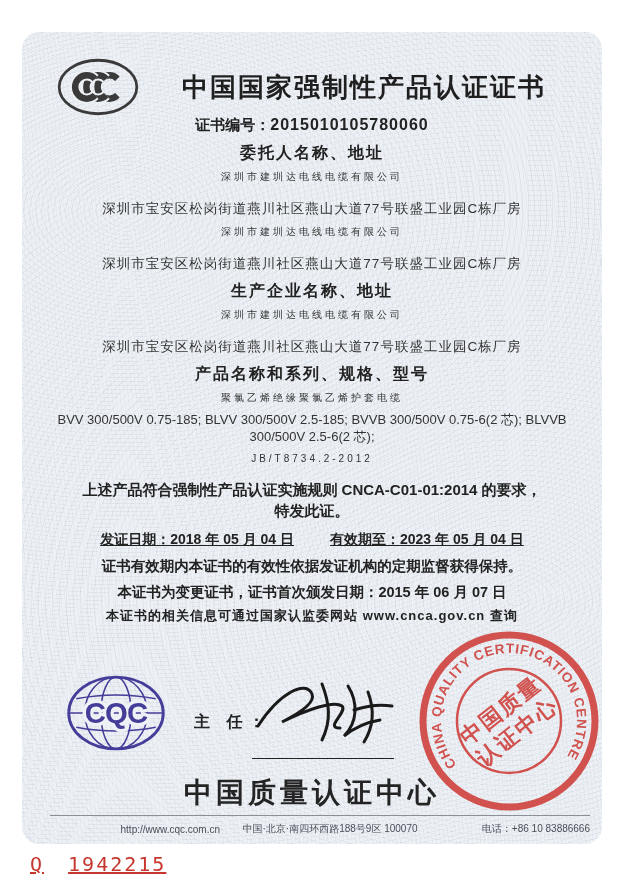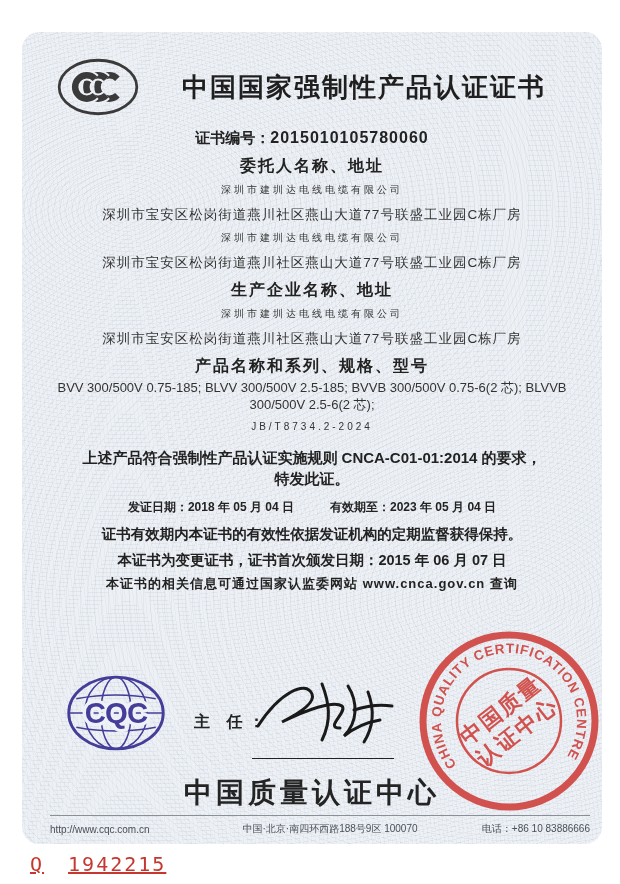--- a/index.html
+++ b/index.html
@@ -15,41 +15,41 @@
       repeating-radial-gradient(ellipse 620px 420px at 18% 22%, rgba(120,140,170,.10) 0 1px, rgba(0,0,0,0) 1px 6px),
       repeating-radial-gradient(ellipse 700px 500px at 85% 70%, rgba(120,140,170,.09) 0 1px, rgba(0,0,0,0) 1px 7px),
       repeating-linear-gradient(84deg, rgba(130,150,180,.06) 0 1px, rgba(0,0,0,0) 1px 4px),
       #edf0f4;
     text-align:center;
     border-radius:17px;
   }
   .header-row{display:flex;align-items:center;margin:26px 18px 0 30px;height:58px;}
   .ccc-logo{flex:0 0 92px;display:flex;align-items:center;justify-content:center;}
   .title{flex:1;font-size:26px;font-weight:bold;letter-spacing:2px;color:#1f1f1f;text-align:center;}
-  .cert-no-row{margin-top:13px;font-size:15px;}
+  .cert-no-row{margin-top:0;font-size:15px;}
   .cert-no-row .lbl{font-weight:bold;color:#222;}
   .cert-no-row .num{font-weight:bold;font-size:16px;letter-spacing:1px;color:#222;}
   .sec-header{margin-top:8px;font-size:16px;line-height:20px;font-weight:bold;letter-spacing:2px;color:#222;}
   .line-lg{margin-top:3px;font-size:10px;line-height:21px;letter-spacing:3px;color:#333;}
-  .line-sm{margin-top:6px;font-size:13.5px;line-height:18px;letter-spacing:1px;color:#333;}
+  .line-sm{margin-top:13px;font-size:13.5px;line-height:18px;letter-spacing:1px;color:#333;}
   .line-spec{margin:3px auto 0;max-width:548px;font-size:13px;line-height:17px;letter-spacing:0;color:#333;}
   .statement{margin:10px auto 0;max-width:520px;font-size:15px;line-height:21px;font-weight:bold;color:#222;}
-  .dates-row{margin-top:8px;font-size:12px;line-height:21px;font-weight:bold;color:#222;}
+  .dates-row{margin-top:8px;font-size:14px;line-height:21px;font-weight:bold;color:#222;text-decoration:underline;}
   .dates-row .gap{display:inline-block;width:36px;}
   .note{margin-top:6px;font-size:14.5px;line-height:20px;font-weight:bold;color:#222;}
   .note-sm{margin-top:5px;font-size:13px;line-height:18px;font-weight:bold;color:#222;letter-spacing:1px;}
   .cqc-logo{position:absolute;left:42px;top:640px;}
   .director{position:absolute;left:172px;top:680px;font-size:16px;font-weight:bold;letter-spacing:6px;color:#222;}
   .signature{position:absolute;left:228px;top:638px;}
   .sig-line{position:absolute;left:230px;top:726px;width:142px;border-top:1.5px solid #222;}
   .stamp{position:absolute;left:392px;top:594px;opacity:.92;}
   .issuer-name{position:absolute;left:0;right:0;top:742px;font-size:28px;font-weight:bold;letter-spacing:4px;color:#242424;text-align:center;}
   .footer-line{position:absolute;left:28px;right:12px;bottom:28px;border-top:1px solid #8a8f98;}
   .footer{position:absolute;left:28px;right:12px;bottom:8px;display:flex;justify-content:space-between;align-items:center;font-size:10px;color:#4a4f58;}
-  .footer .f-left{width:170px;text-align:left;}
+  .footer .f-left{width:170px;text-align:right;}
   .footer .f-mid{flex:1;}
   .footer .f-right{width:150px;text-align:right;}
   .serial{position:absolute;left:30px;top:852px;font-family:"DejaVu Sans Mono","Liberation Mono",monospace;font-size:20px;color:#c5372f;letter-spacing:2px;text-decoration:underline;}
   .serial .pfx{margin-right:24px;}
 </style>
 </head>
 <body>
 
 <div class="cert">
 
@@ -76,23 +76,24 @@
   <div class="line-sm">深圳市宝安区松岗街道燕川社区燕山大道77号联盛工业园C栋厂房</div>
 
   <div class="line-lg">深圳市建圳达电线电缆有限公司</div>
   <div class="line-sm">深圳市宝安区松岗街道燕川社区燕山大道77号联盛工业园C栋厂房</div>
 
   <div class="sec-header">生产企业名称、地址</div>
   <div class="line-lg">深圳市建圳达电线电缆有限公司</div>
   <div class="line-sm">深圳市宝安区松岗街道燕川社区燕山大道77号联盛工业园C栋厂房</div>
 
   <div class="sec-header">产品名称和系列、规格、型号</div>
+  <div class="line-lg">聚氯乙烯绝缘聚氯乙烯护套电缆</div>
   <div class="line-spec">BVV 300/500V 0.75-185; BLVV 300/500V 2.5-185; BVVB 300/500V 0.75-6(2 芯); BLVVB 300/500V 2.5-6(2 芯);</div>
 
-  <div class="line-lg">JB/T8734.2-2024</div>
+  <div class="line-lg">JB/T8734.2-2012</div>
 
   <div class="statement">
     <div>上述产品符合强制性产品认证实施规则 CNCA-C01-01:2014 的要求，</div>
     <div>特发此证。</div>
   </div>
 
   <div class="dates-row">
     <span>发证日期：2018 年 05 月 04 日</span><span class="gap"></span><span>有效期至：2023 年 05 月 04 日</span>
   </div>
 

